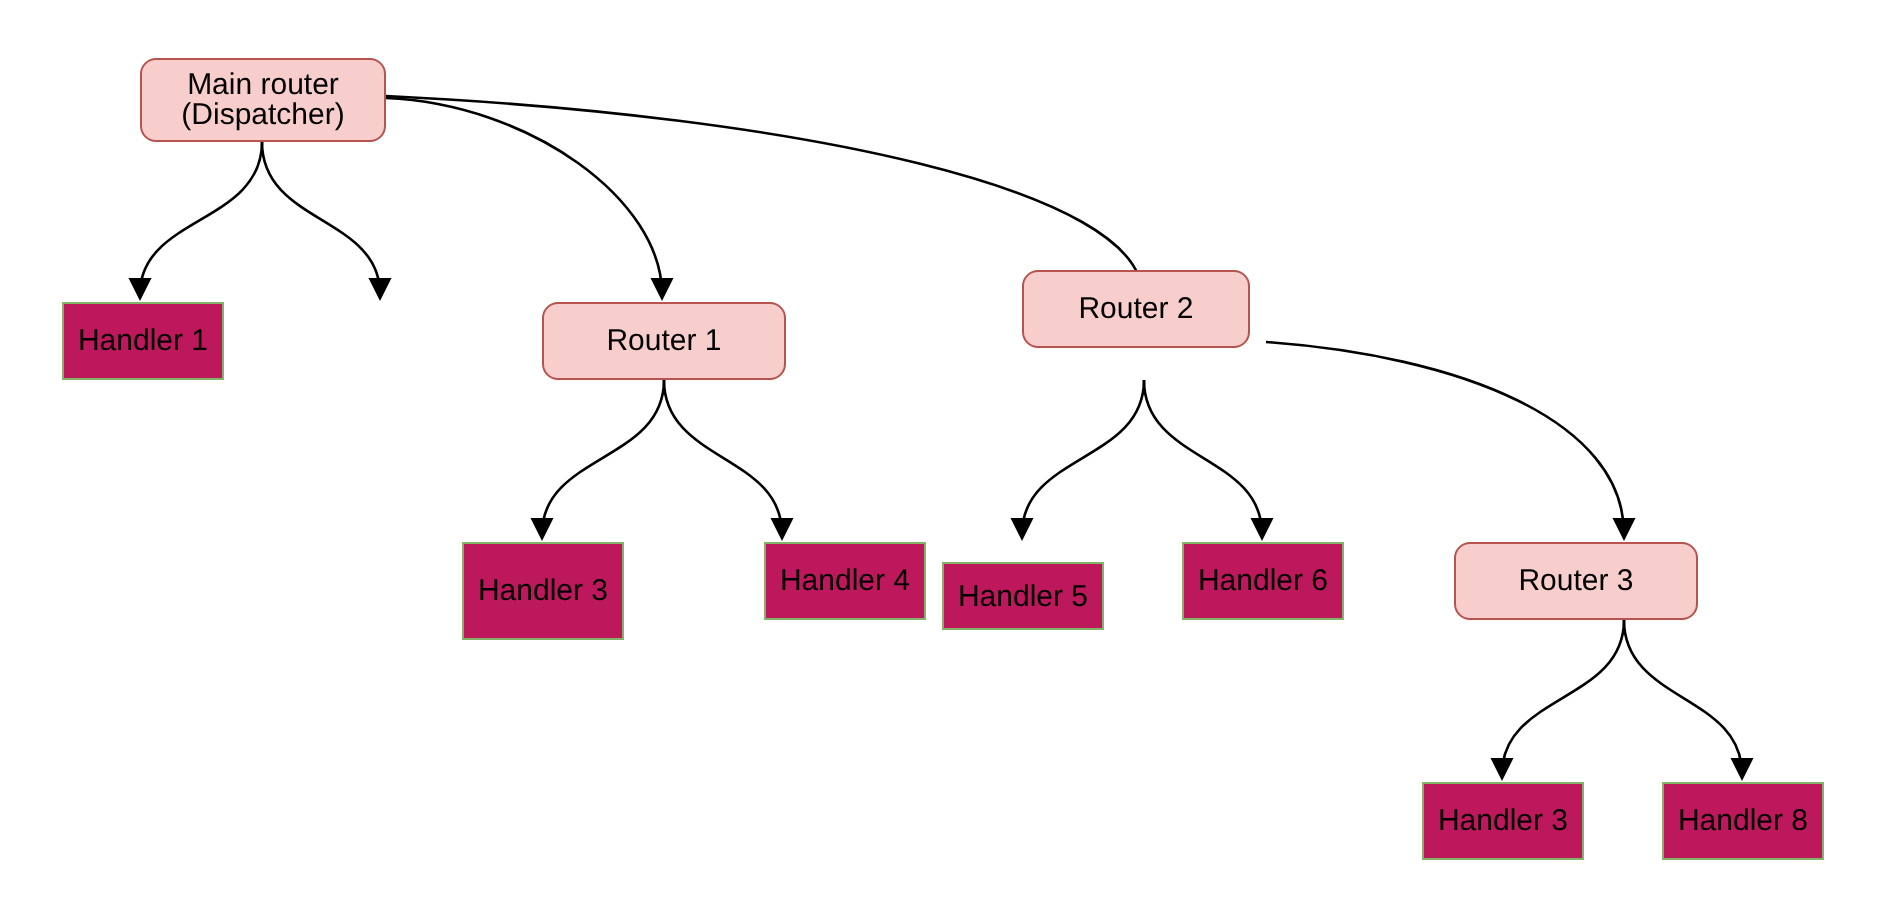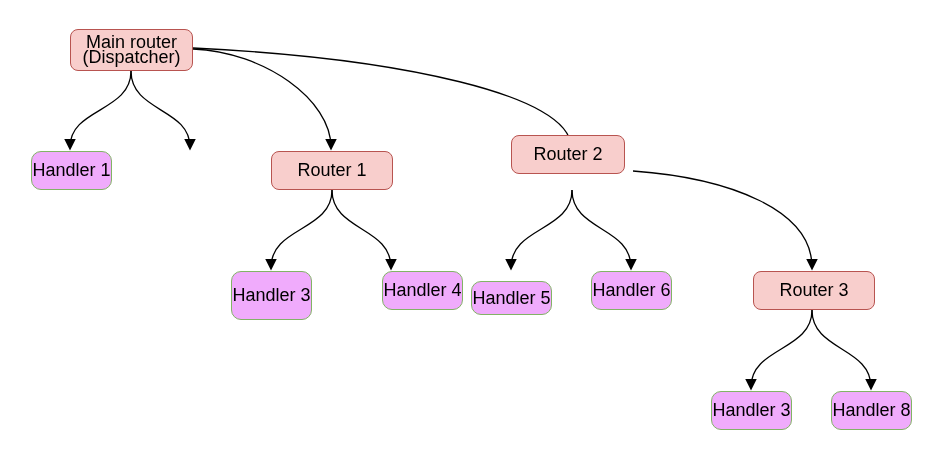--- a/index.html
+++ b/index.html
@@ -24,45 +24,45 @@
     fill: none;
     stroke: #000000;
     stroke-width: 1.3;
   }
   .node {
     position: absolute;
     display: flex;
     align-items: center;
     justify-content: center;
     text-align: center;
-    font-size: 18px;
+    font-size: 15px;
     line-height: 15px;
     color: #000000;
   }
   .node.router {
     background: #f8cecc;
     border: 1px solid #b85450;
     border-radius: 8px;
   }
   .node.handler {
-    background: #f0abfc;
+    background: #be185d;
     border: 1px solid #82b366;
-    border-radius: 10px;
+    border-radius: 0;
   }
   
   #n-main    { left: 70px;  top: 29px;  width: 123px; height: 42px; }
   #n-h1      { left: 31px;  top: 151px; width: 81px;  height: 39px; }
   #n-h2      { left: 150px; top: 151px; width: 81px;  height: 39px; }
   #n-r1      { left: 271px; top: 151px; width: 122px; height: 39px; }
   #n-r2      { left: 511px; top: 135px; width: 114px; height: 39px; }
   #n-h3      { left: 231px; top: 271px; width: 81px;  height: 49px; }
   #n-h4      { left: 335px; top: 271px; width: 81px;  height: 39px; margin-left: 47px; }
   #n-h5      { left: 471px; top: 281px; width: 81px;  height: 34px; justify-content: center; }
   #n-h6      { left: 591px; top: 271px; width: 81px;  height: 39px; text-align: right; }
-  #n-r3      { left: 753px; top: 271px; width: 122px; height: 39px; }
+  #n-r3      { left: 727px; top: 271px; width: 122px; height: 39px; }
   #n-h7      { left: 711px; top: 391px; width: 81px;  height: 39px; }
   #n-h8      { left: 831px; top: 391px; width: 81px;  height: 39px; }
 </style>
 </head>
 <body>
 
 <div class="canvas">
 
   <svg class="edges-layer" width="941" height="461" viewBox="0 0 941 461" xmlns="http://www.w3.org/2000/svg">
     <defs>

